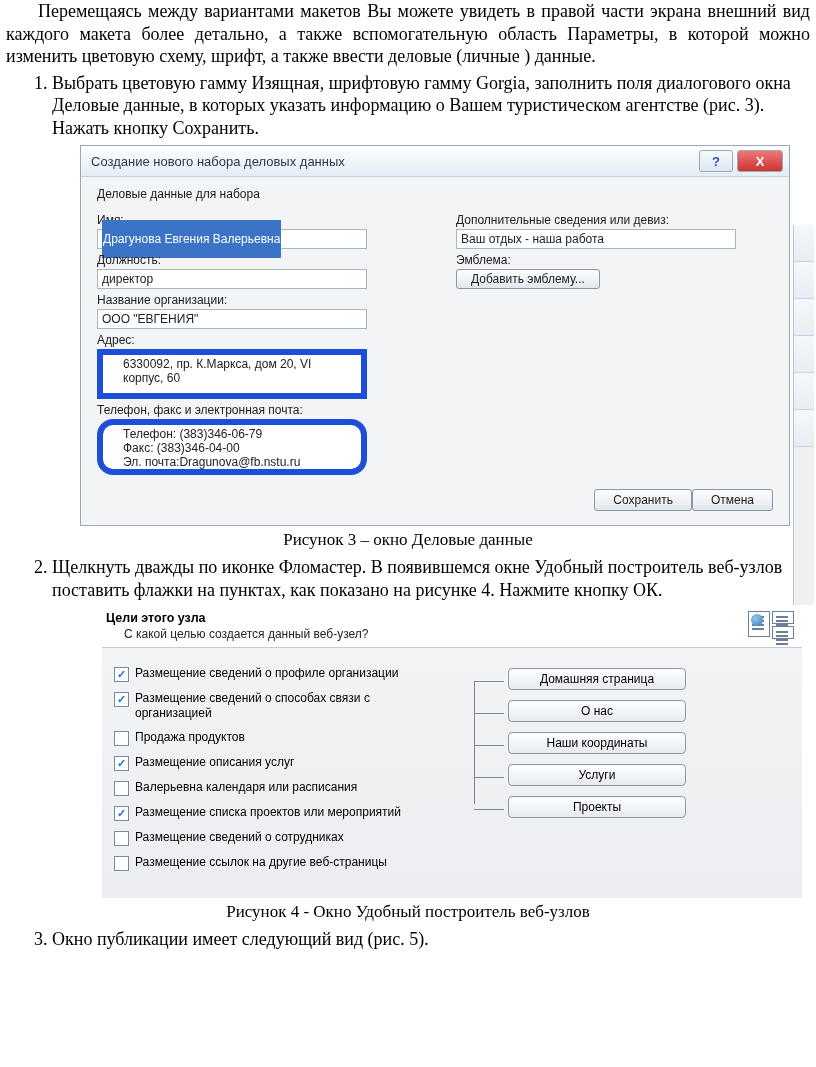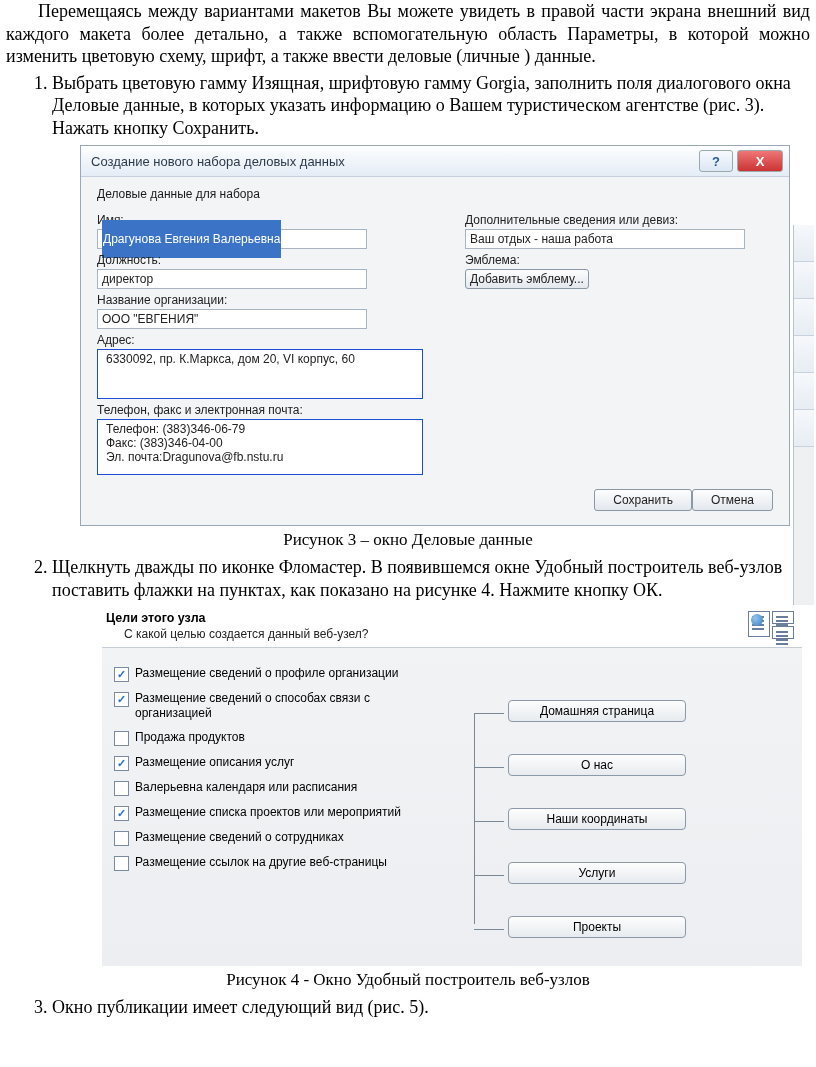--- a/index.html
+++ b/index.html
@@ -20,22 +20,22 @@
   .tb-help { background:linear-gradient(#f7faff,#dbe7f4); color:#2a5a9e; }
   .tb-close { width:44px; background:linear-gradient(#e77,#c33); color:#fff; }
   .dlg-body { padding:10px 16px 14px 16px; background:#f3f4f6; }
   .section-h { font-size:12px; color:#1a1a1a; margin-bottom:8px; }
   .row2 { display:flex; gap:42px; }
   .col { flex:1; }
   .fld-label { font-size:12px; margin:4px 0 2px 0; }
   .inp { width:270px; height:20px; border:1px solid #a8b4c0; background:#fff; padding:2px 4px; font-family:inherit; font-size:12px; box-sizing:border-box; display:flex; align-items:center; }
   .inp.sel { background:#fff; }
   .inp .seltext { background:#3b74c7; color:#fff; padding:12px 1px; }
-  .txtarea { width:326px; height:50px; border:1px solid #1d4ed8; background:#fff; padding:2px 8px; font-size:12px; box-sizing:border-box; }
-  .btn { display:inline-block; padding:2px 4px; border:1px solid #8a97a5; border-radius:3px; background:linear-gradient(#fdfdfd,#e3e8ee); font-size:12px; cursor:pointer; }
+  .txtarea { width:270px; height:50px; border:6px solid #1d4ed8; background:#fff; padding:2px 20px; font-size:12px; box-sizing:border-box; }
+  .btn { display:inline-block; padding:2px 14px; border:1px solid #8a97a5; border-radius:3px; background:linear-gradient(#fdfdfd,#e3e8ee); font-size:12px; cursor:pointer; }
   .footer-row { display:flex; align-items:center; gap:10px; margin-top:12px; }
   .footer-row .inp { flex:0 0 290px; }
   .footer-btns { display:flex; justify-content:flex-end; margin-top:14px; }
   .side-strip { position:relative; }
   .strip { position:absolute; right:-24px; top:80px; width:20px; height:380px; background:#eef0f2; border-left:1px solid #b8c4d0; }
   .strip div { height:36px; border-bottom:1px solid #c8d2de; background:linear-gradient(#f6f8fb,#e7edf3); }
 
   
   .dlg2-wrap { margin:6px 0 2px 96px; width:700px; font-family:"Segoe UI",Tahoma,sans-serif; font-size:12px; }
   .dlg2-head { display:flex; align-items:flex-start; padding:4px 8px 6px 4px; }
@@ -47,21 +47,21 @@
   .doc-icon::before { content:""; position:absolute; left:3px; top:4px; width:12px; height:2px; background:#6a7d9a; box-shadow:0 4px 0 #6a7d9a,0 8px 0 #6a7d9a,0 12px 0 #6a7d9a; }
   .doc-icon.globe::after { content:""; position:absolute; left:2px; top:2px; width:12px; height:12px; border-radius:50%; background:radial-gradient(circle at 35% 35%,#8fc6ee,#3a7bbf); }
   .d2-body { background:linear-gradient(#f2f3f5,#eceef1); border-top:1px solid #c6cdd6; padding:18px 12px 18px 12px; display:flex; gap:40px; }
   .chk-col { flex:0 0 320px; }
   .chk-row { display:flex; align-items:flex-start; gap:6px; margin-bottom:9px; font-size:12px; line-height:1.25; }
   .chk { width:13px; height:13px; border:1px solid #7a8aa0; background:#fff; flex-shrink:0; display:flex; align-items:center; justify-content:center; margin-top:1px; }
   .chk.on::after { content:"✓"; color:#2a6fd0; font-size:11px; font-weight:bold; line-height:1; }
   .tree-col { flex:1; padding-top:2px; }
   .tree { position:relative; padding-left:34px; }
   .tree::before { content:""; position:absolute; left:0; top:14px; bottom:14px; width:1px; background:#7a8896; }
-  .node { position:relative; margin-bottom:10px;margin-top:32px; }
+  .node { position:relative; margin-bottom:10px; }
   .node::before { content:""; position:absolute; left:-34px; top:13px; width:30px; height:1px; background:#7a8896; }
   .node-box { display:inline-block; min-width:140px; text-align:center; padding:3px 18px; border:1px solid #8c99a8; border-radius:4px; background:linear-gradient(#fdfdfd,#e7ebef); font-size:12px; }
 </style>
 </head>
 <body>
 
 <div class="doc">
   <p class="par first">Перемещаясь между вариантами макетов Вы можете увидеть в правой части экрана внешний вид каждого макета более детально, а также вспомогательную область Параметры, в которой можно изменить цветовую схему, шрифт, а также ввести деловые (личные ) данные.</p>
 
   <ol class="main">
@@ -93,21 +93,21 @@
             <div class="inp sel">
                 <span class="seltext">Драгунова Евгения Валерьевна</span>
               </div>
             <div class="fld-label">Должность:</div>
             <div class="inp">директор</div>
             <div class="fld-label">Название организации:</div>
             <div class="inp">ООО "ЕВГЕНИЯ"</div>
             <div class="fld-label">Адрес:</div>
             <div class="txtarea">6330092, пр. К.Маркса, дом 20, VI корпус, 60</div>
             <div class="fld-label">Телефон, факс и электронная почта:</div>
-            <div class="txtarea" style="height:56px;white-space:pre-line;">Телефон: (383)346-06-79
+            <div class="txtarea" style="height:56px;white-space:pre-line;border-radius:16px;">Телефон: (383)346-06-79
 Факс: (383)346-04-00
 Эл. почта:Dragunova@fb.nstu.ru</div>
           </div>
           <div class="col">
             <div class="fld-label">Дополнительные сведения или девиз:</div>
             <div class="inp" style="width:280px">Ваш отдых - наша работа</div>
             <div class="fld-label">Эмблема:</div>
             <span class="btn">Добавить эмблему...</span>
           </div>
         </div>

